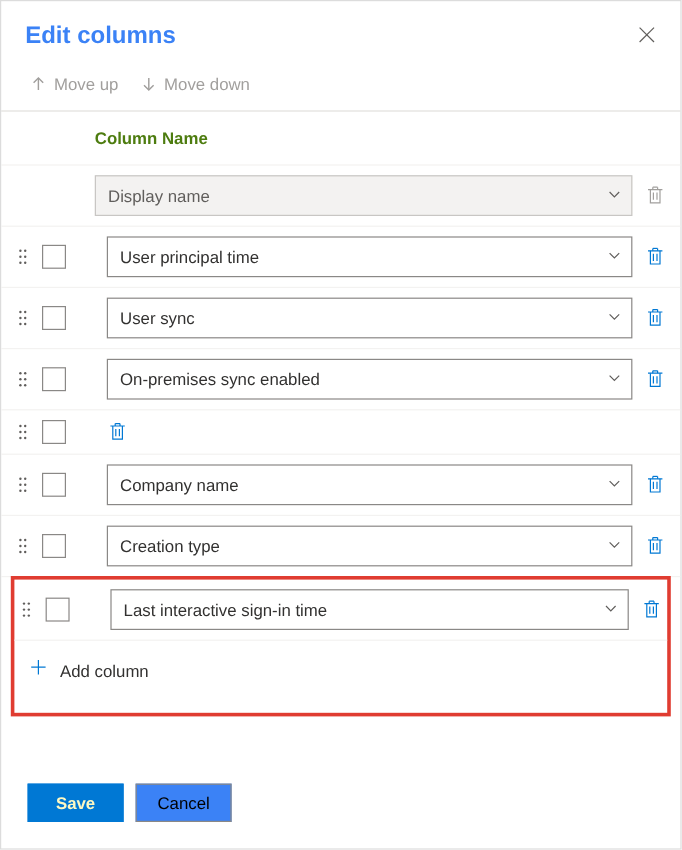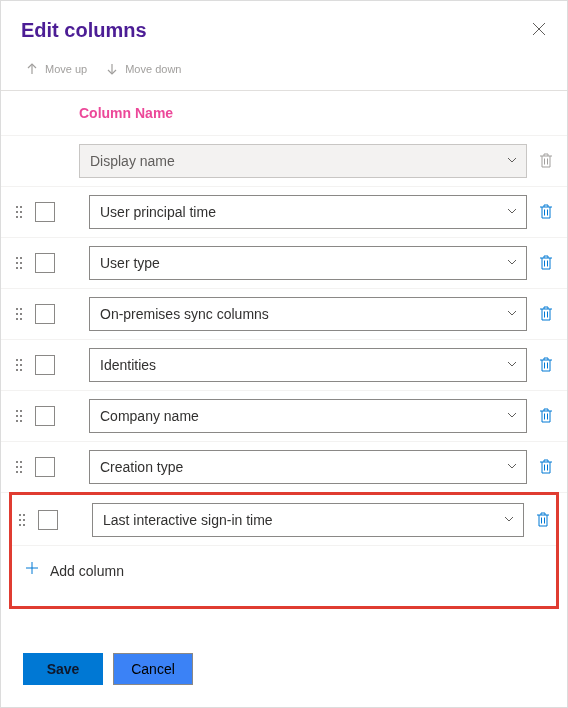--- a/index.html
+++ b/index.html
@@ -21,47 +21,47 @@
   }
   .header {
     display: flex;
     align-items: center;
     justify-content: space-between;
     padding: 18px 20px 6px 20px;
   }
   .title {
     font-size: 20px;
     font-weight: 600;
-    color: #4c1d95;
+    color: #3b82f6;
   }
   .close-icon {
     cursor: pointer;
     color: #605e5c;
   }
   .toolbar {
     display: flex;
     align-items: center;
     gap: 18px;
     padding: 14px 20px 14px 24px;
     color: #a19f9d;
-    font-size: 11px;
+    font-size: 14px;
     border-bottom: 1px solid #e1dfdd;
   }
   .tool-btn {
     display: inline-flex;
     align-items: center;
     gap: 6px;
     color: inherit;
     cursor: default;
   }
   .tool-btn svg { display: block; }
   .list-header {
     padding: 14px 0 14px 78px;
     font-weight: 600;
-    color: #ec4899;
+    color: #4d7c0f;
     border-bottom: 1px solid #f3f2f1;
   }
   .rows { }
   .row {
     display: flex;
     align-items: center;
     padding: 8px 12px 8px 12px;
     gap: 10px;
     border-bottom: 1px solid #f3f2f1;
   }
@@ -147,21 +147,21 @@
     border: 1px solid #8a8886;
     background: #3b82f6;
     cursor: pointer;
     font-family: inherit;
     font-size: 14px;
     padding: 0 16px;
   }
   .btn.primary {
     background: #0078d4;
     border-color: #0078d4;
-    color: #0f172a;
+    color: #fef9c3;
     font-weight: 600;
   }
 </style>
 </head>
 <body>
 
 <div class="panel">
 
   <div class="header">
     <div class="title">Edit columns</div>
@@ -268,21 +268,21 @@
               <circle cx="6" cy="3" r="1"></circle>
               <circle cx="2" cy="8" r="1"></circle>
               <circle cx="6" cy="8" r="1"></circle>
               <circle cx="2" cy="13" r="1"></circle>
               <circle cx="6" cy="13" r="1"></circle>
             </svg>
     </div>
     <div class="checkbox"></div>
     <div style="width:14px;flex-shrink:0"></div>
     <div class="select">
-      <span>User type</span>
+      <span>User sync</span>
       <span class="chev">
         <svg width="12" height="12" viewBox="0 0 12 12" fill="none" stroke="currentColor" stroke-width="1">
                 <polyline points="2,4 6,8 10,4"></polyline>
               </svg>
       </span>
     </div>
     <div class="delete-btn">
       <svg width="14" height="16" viewBox="0 0 14 16" fill="none" stroke="currentColor" stroke-width="1">
               <polyline points="1,3 13,3"></polyline>
               <path d="M3 3 L3 14 L11 14 L11 3"></path>
@@ -301,21 +301,21 @@
               <circle cx="6" cy="3" r="1"></circle>
               <circle cx="2" cy="8" r="1"></circle>
               <circle cx="6" cy="8" r="1"></circle>
               <circle cx="2" cy="13" r="1"></circle>
               <circle cx="6" cy="13" r="1"></circle>
             </svg>
     </div>
     <div class="checkbox"></div>
     <div style="width:14px;flex-shrink:0"></div>
     <div class="select">
-      <span>On-premises sync columns</span>
+      <span>On-premises sync enabled</span>
       <span class="chev">
         <svg width="12" height="12" viewBox="0 0 12 12" fill="none" stroke="currentColor" stroke-width="1">
                 <polyline points="2,4 6,8 10,4"></polyline>
               </svg>
       </span>
     </div>
     <div class="delete-btn">
       <svg width="14" height="16" viewBox="0 0 14 16" fill="none" stroke="currentColor" stroke-width="1">
               <polyline points="1,3 13,3"></polyline>
               <path d="M3 3 L3 14 L11 14 L11 3"></path>
@@ -333,28 +333,20 @@
               <circle cx="2" cy="3" r="1"></circle>
               <circle cx="6" cy="3" r="1"></circle>
               <circle cx="2" cy="8" r="1"></circle>
               <circle cx="6" cy="8" r="1"></circle>
               <circle cx="2" cy="13" r="1"></circle>
               <circle cx="6" cy="13" r="1"></circle>
             </svg>
     </div>
     <div class="checkbox"></div>
     <div style="width:14px;flex-shrink:0"></div>
-    <div class="select">
-      <span>Identities</span>
-      <span class="chev">
-        <svg width="12" height="12" viewBox="0 0 12 12" fill="none" stroke="currentColor" stroke-width="1">
-                <polyline points="2,4 6,8 10,4"></polyline>
-              </svg>
-      </span>
-    </div>
     <div class="delete-btn">
       <svg width="14" height="16" viewBox="0 0 14 16" fill="none" stroke="currentColor" stroke-width="1">
               <polyline points="1,3 13,3"></polyline>
               <path d="M3 3 L3 14 L11 14 L11 3"></path>
               <line x1="5" y1="3" x2="5" y2="1"></line>
               <line x1="9" y1="3" x2="9" y2="1"></line>
               <line x1="5" y1="1" x2="9" y2="1"></line>
               <line x1="5.5" y1="5.5" x2="5.5" y2="11.5"></line>
               <line x1="8.5" y1="5.5" x2="8.5" y2="11.5"></line>
             </svg>

